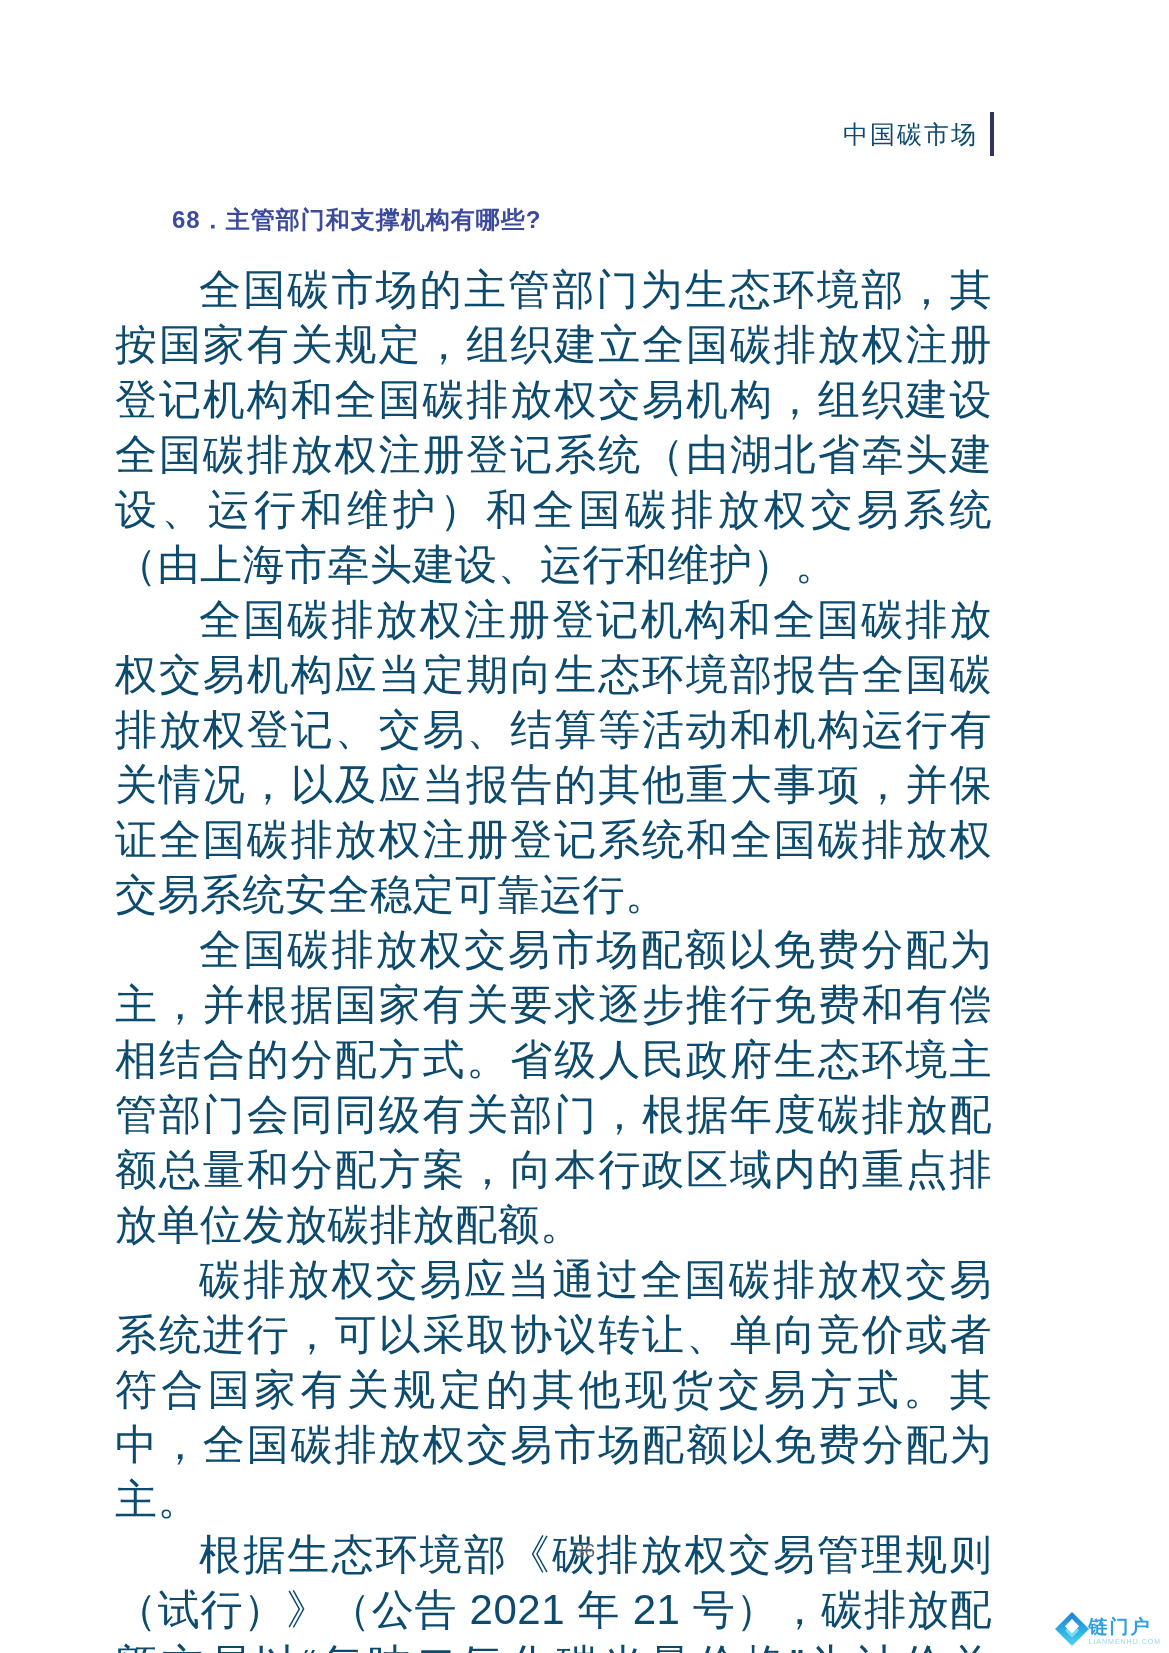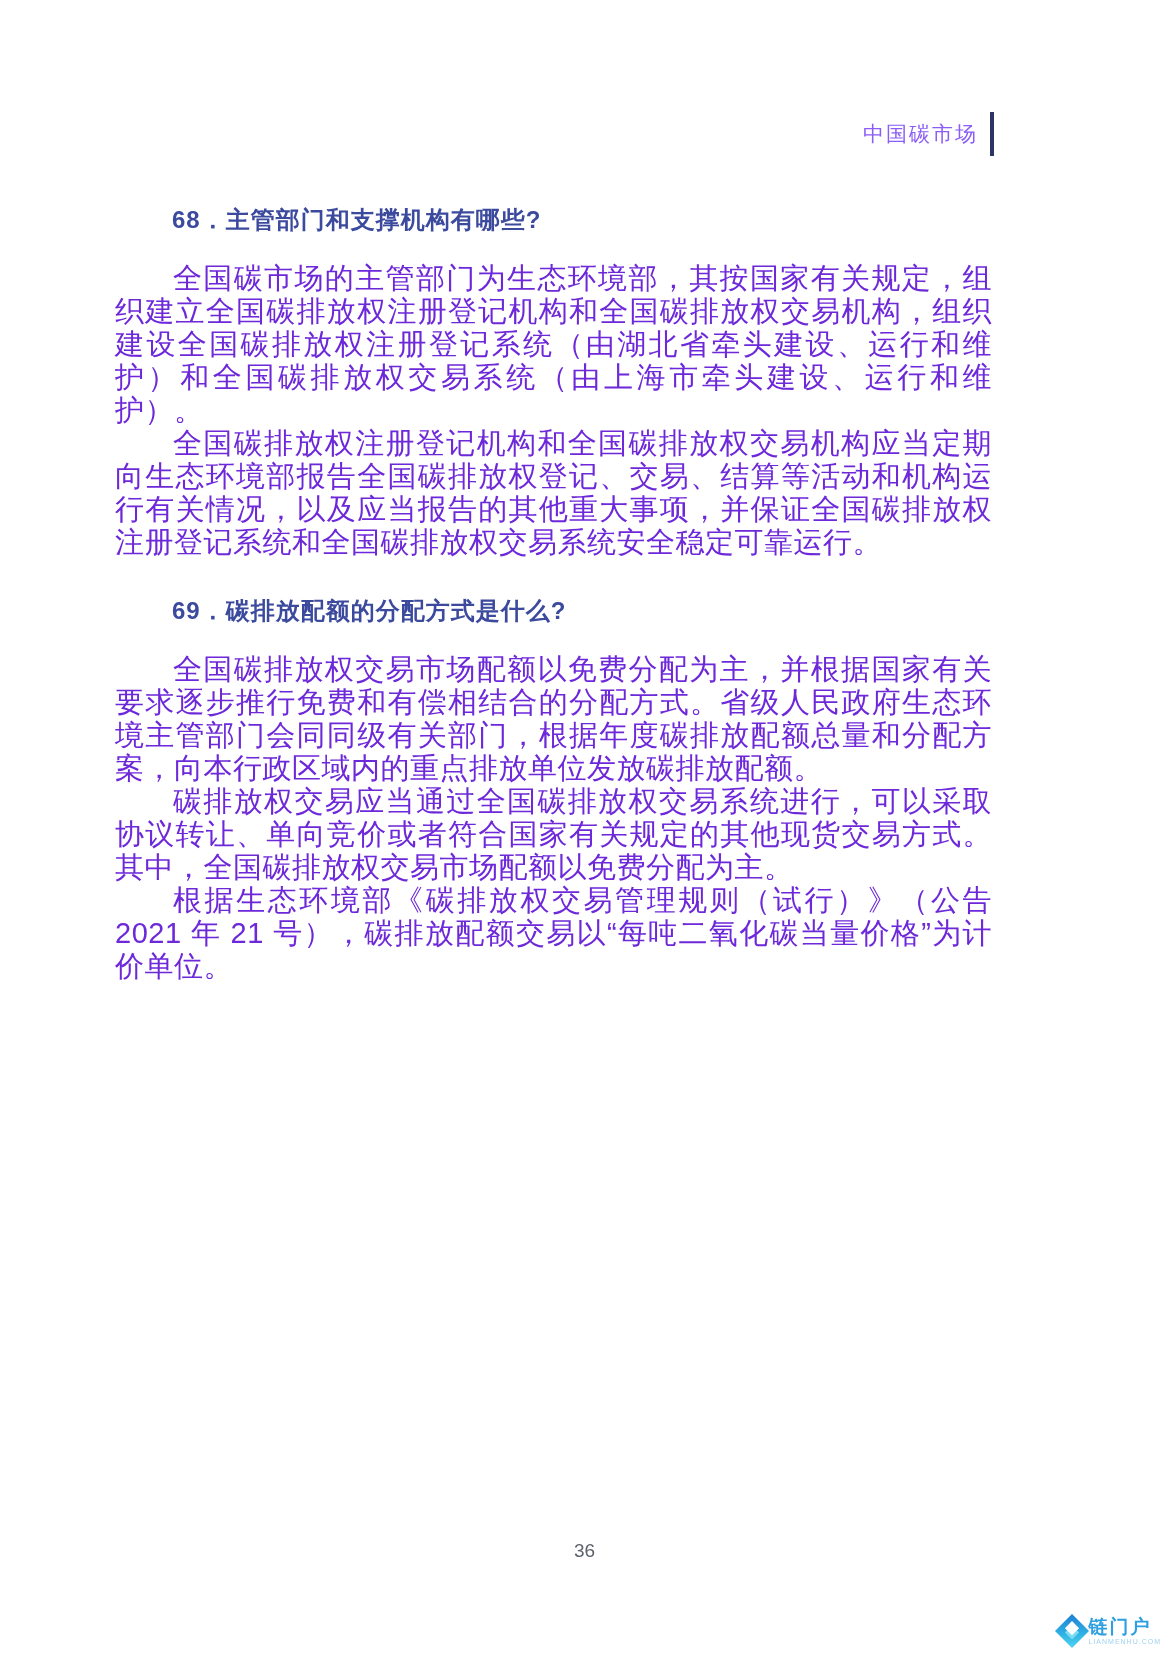--- a/index.html
+++ b/index.html
@@ -10,48 +10,48 @@
     background:#ffffff;
     font-family:"Liberation Sans","DejaVu Sans",sans-serif;
     overflow:hidden;
   }
   
   .header {
     position:absolute; top:112px; right:175px;
     display:flex; align-items:center; gap:12px;
   }
   .header-title {
-    font-size:21px; color:#8b5cf6; letter-spacing:2px;
+    font-size:25px; color:#0c4a6e; letter-spacing:2px;
   }
   .header-bar {
     width:4px; height:44px; background:#2e3563;
   }
   
   .content {
     position:absolute; left:115px; top:192px; width:877px;
     color:#1c1c1c;
   }
   .q-heading {
     font-size:24px; font-weight:bold; color:#3c4a9e;
     margin:36px 0 26px 57px; letter-spacing:1px;
   }
   .q-heading.first { margin-top:12px; }
   .body-para {
-    font-size:29px; line-height:33px; color:#6d28d9;
+    font-size:42px; line-height:55px; color:#0c4a6e;
     text-align:justify; text-indent:2em;
     letter-spacing:0.5px;
   }
   
   .page-number {
     position:absolute; top:1540px; left:0; width:100%;
     text-align:center; font-size:19px; color:#5b626b;
   }
   .logo {
     position:absolute; right:8px; bottom:8px;
-    display:flex; align-items:center; 
+    display:flex; align-items:flex-start; 
   }
   .logo-icon {
     width:24px; height:24px; margin:0 4px;
     transform:rotate(45deg);
     background:linear-gradient(135deg,#1e7fd2 0%,#2fb3e6 60%,#4fd4ef 100%);
     position:relative;
   }
   .logo-icon::after {
     content:""; position:absolute; left:5px; top:5px;
     width:10px; height:10px; background:#ffffff;
@@ -74,21 +74,20 @@
     <span class="header-title">中国碳市场</span>
     <span class="header-bar"></span>
   </div>
 
   <div class="content">
 
     <div class="q-heading first">68．主管部门和支撑机构有哪些?</div>
     <p class="body-para">全国碳市场的主管部门为生态环境部，其按国家有关规定，组织建立全国碳排放权注册登记机构和全国碳排放权交易机构，组织建设全国碳排放权注册登记系统（由湖北省牵头建设、运行和维护）和全国碳排放权交易系统（由上海市牵头建设、运行和维护）。</p>
     <p class="body-para">全国碳排放权注册登记机构和全国碳排放权交易机构应当定期向生态环境部报告全国碳排放权登记、交易、结算等活动和机构运行有关情况，以及应当报告的其他重大事项，并保证全国碳排放权注册登记系统和全国碳排放权交易系统安全稳定可靠运行。</p>
 
-    <div class="q-heading">69．碳排放配额的分配方式是什么?</div>
     <p class="body-para">全国碳排放权交易市场配额以免费分配为主，并根据国家有关要求逐步推行免费和有偿相结合的分配方式。省级人民政府生态环境主管部门会同同级有关部门，根据年度碳排放配额总量和分配方案，向本行政区域内的重点排放单位发放碳排放配额。</p>
 
     <p class="body-para">碳排放权交易应当通过全国碳排放权交易系统进行，可以采取协议转让、单向竞价或者符合国家有关规定的其他现货交易方式。其中，全国碳排放权交易市场配额以免费分配为主。</p>
 
     <p class="body-para">根据生态环境部《碳排放权交易管理规则（试行）》（公告 2021 年 21 号），碳排放配额交易以“每吨二氧化碳当量价格”为计价单位。</p>
 
   </div>
 
   <div class="page-number">36</div>
 

